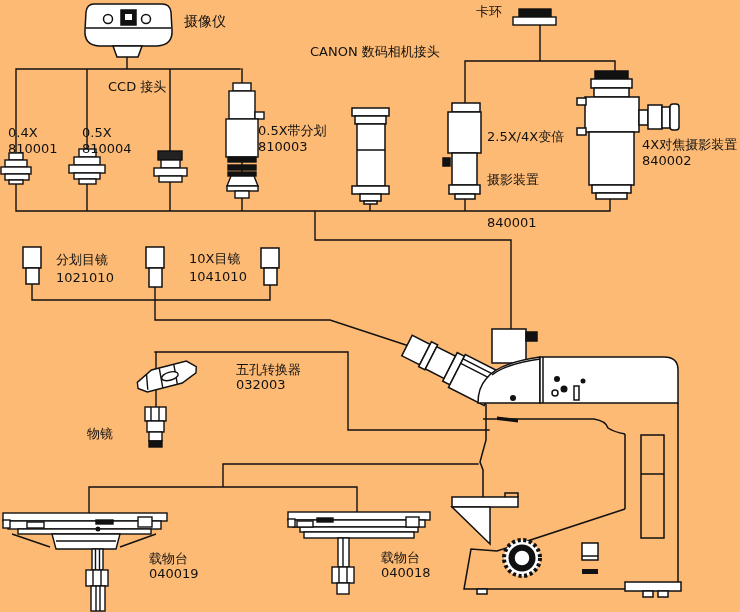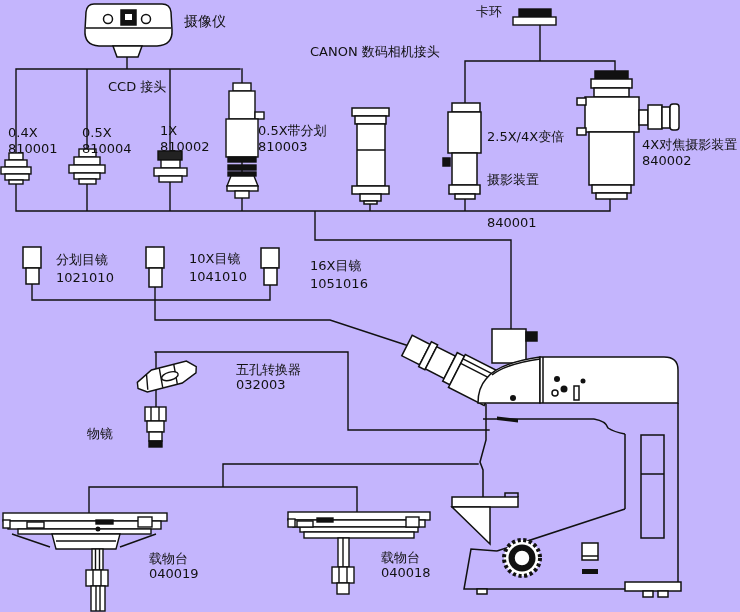--- a/index.html
+++ b/index.html
@@ -1,16 +1,16 @@
 <!DOCTYPE html>
 <html><head>
 <meta charset="utf-8">
 <style>
   html,body{margin:0;padding:0;background:#fff;}
-  .stage{position:relative;width:740px;height:612px;background:#c4b5fd;overflow:hidden;
+  .stage{position:relative;width:740px;height:612px;background:#fdba74;overflow:hidden;
          font-family:"DejaVu Sans","Liberation Sans",sans-serif;color:#111;}
   .stage svg{position:absolute;left:0;top:0;}
   .lbl{position:absolute;font-size:13px;line-height:16px;color:#111;white-space:nowrap;}
   .lbl.center{text-align:left;}
   .lbl .ln{display:block;}
   .fs14{font-size:14px;}
   .lh18 .ln{line-height:18px;}
   .lh15 .ln{line-height:15px;}
   .lh14 .ln{line-height:14px;margin-top:29px;}
   .mt4{margin-top:4px;}
@@ -238,24 +238,20 @@
   </div>
 
   <div class="lbl center" style="left:8px;top:125px;width:62px;">
     <span class="ln">0.4X</span>
     <span class="ln">810001</span>
   </div>
   <div class="lbl center" style="left:82px;top:125px;width:62px;">
     <span class="ln">0.5X</span>
     <span class="ln">810004</span>
   </div>
-  <div class="lbl center" style="left:160px;top:123px;width:62px;">
-    <span class="ln">1X</span>
-    <span class="ln">810002</span>
-  </div>
   <div class="lbl center" style="left:258px;top:123px;width:84px;">
     <span class="ln">0.5X带分划</span>
     <span class="ln">810003</span>
   </div>
 
   <div class="lbl center" style="left:310px;top:44px;width:142px;">
     <span class="ln">CANON 数码相机接头</span>
   </div>
 
   <div class="lbl" style="left:476px;top:4px;">
@@ -274,24 +270,20 @@
   </div>
 
   <div class="lbl lh18" style="left:56px;top:251px;">
     <span class="ln">分划目镜</span>
     <span class="ln">1021010</span>
   </div>
   <div class="lbl lh18" style="left:189px;top:250px;">
     <span class="ln">10X目镜</span>
     <span class="ln">1041010</span>
   </div>
-  <div class="lbl lh18" style="left:310px;top:257px;">
-    <span class="ln">16X目镜</span>
-    <span class="ln">1051016</span>
-  </div>
 
   <div class="lbl lh15" style="left:236px;top:362px;">
     <span class="ln">五孔转换器</span>
     <span class="ln">032003</span>
   </div>
 
   <div class="lbl" style="left:87px;top:426px;">
     <span class="ln">物镜</span>
   </div>
 

